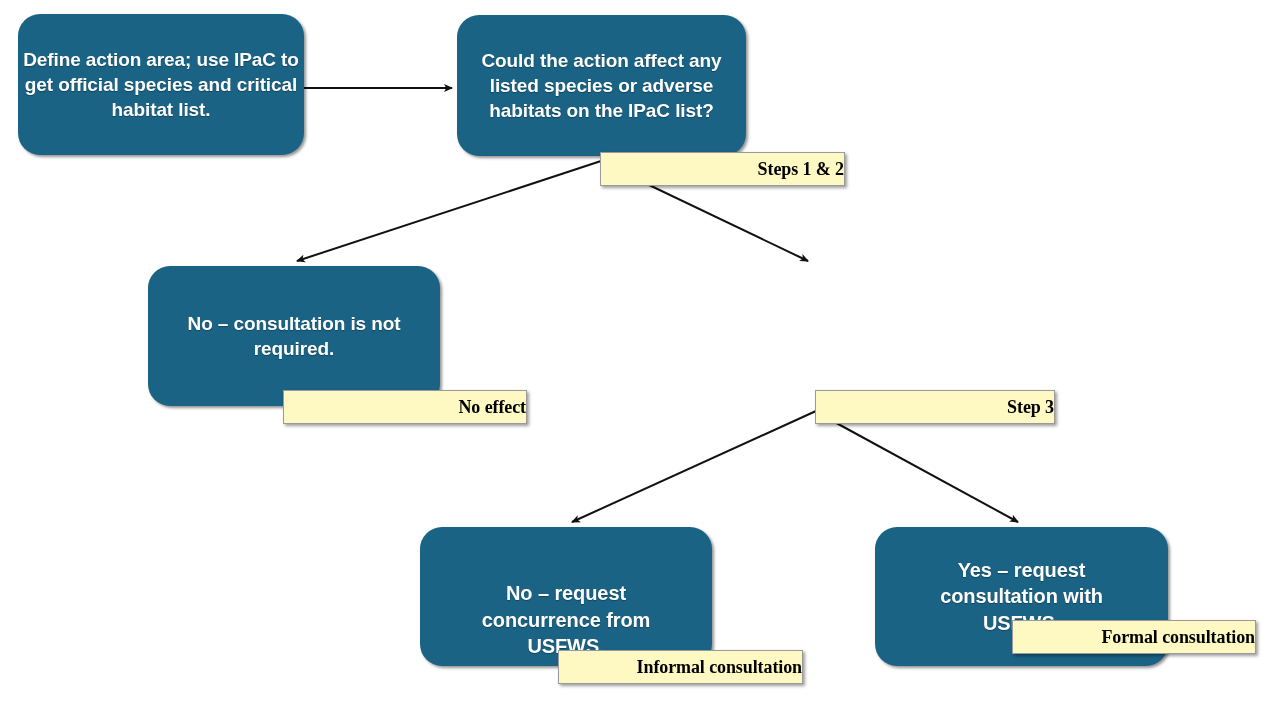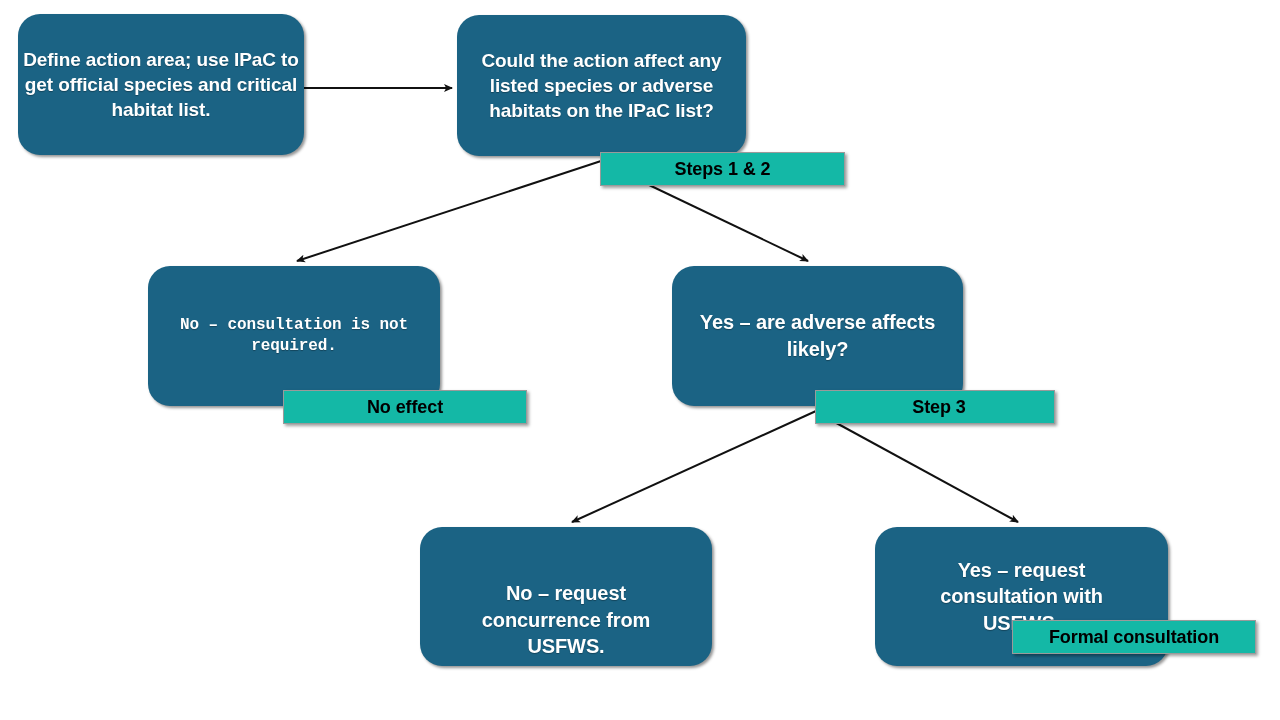--- a/index.html
+++ b/index.html
@@ -51,32 +51,33 @@
   .node .node-text {
     display: block;
     width: 100%;
     white-space: pre-line;
   }
 
   
   .tag {
     position: absolute;
     box-sizing: border-box;
-    background: #14b8a6;
+    background: #fef9c3;
     border: 1px solid #9a9a9a;
     color: #000000;
     font-weight: 700;
     font-size: 18px;
     display: flex;
     align-items: center;
-    justify-content: center;
+    justify-content: flex-end;
     text-align: center;
     z-index: 3;
     box-shadow: 2px 2px 3px rgba(0,0,0,0.38);
     letter-spacing: -0.1px;
+    font-family: Liberation Serif, serif;
   }
 </style>
 </head>
 <body>
 
 <div id="stage">
 
   <svg id="connectors" viewBox="0 0 1280 720">
     <defs>
       <marker id="arrowhead" markerWidth="9" markerHeight="9" refX="8" refY="4.5" orient="auto" markerUnits="userSpaceOnUse">
@@ -96,27 +97,24 @@
   </svg>
 
   <div class="node" style="left:18px; top:14px; width:286px; height:141px;">
     <span class="node-text">Define action area; use IPaC to get official species and critical habitat list.</span>
   </div>
 
   <div class="node" style="left:457px; top:15px; width:289px; height:141px;">
     <span class="node-text">Could the action affect any listed species or adverse habitats on the IPaC list?</span>
   </div>
 
-  <div class="node" style="left:148px; top:266px; width:292px; height:140px; font-size:16px;font-family:Liberation Mono, monospace;">
+  <div class="node" style="left:148px; top:266px; width:292px; height:140px; font-size:19px;">
     <span class="node-text">No – consultation is not required.</span>
   </div>
 
-  <div class="node" style="left:672px; top:266px; width:291px; height:140px; font-size:20px;">
-    <span class="node-text">Yes – are adverse affects likely?</span>
-  </div>
 
   <div class="node" style="left:420px; top:527px; width:292px; height:139px; font-size:20px; padding:6px 40px;align-items:flex-end;">
     <span class="node-text">No – request concurrence from USFWS.</span>
   </div>
 
   <div class="node" style="left:875px; top:527px; width:293px; height:139px; font-size:20px; padding:0 40px;">
     <span class="node-text">Yes – request consultation with USFWS.</span>
   </div>
 
   <div class="tag" style="left:600px; top:152px; width:245px; height:34px;">
@@ -124,18 +122,21 @@
   </div>
 
   <div class="tag" style="left:283px; top:390px; width:244px; height:34px;">
     <span>No effect</span>
   </div>
 
   <div class="tag" style="left:815px; top:390px; width:240px; height:34px;padding-left:8px;">
     <span>Step 3</span>
   </div>
 
+  <div class="tag" style="left:558px; top:650px; width:245px; height:34px;">
+    <span>Informal consultation</span>
+  </div>
 
   <div class="tag" style="left:1012px; top:620px; width:244px; height:34px;">
     <span>Formal consultation</span>
   </div>
 
 </div>
 
 </body></html>

